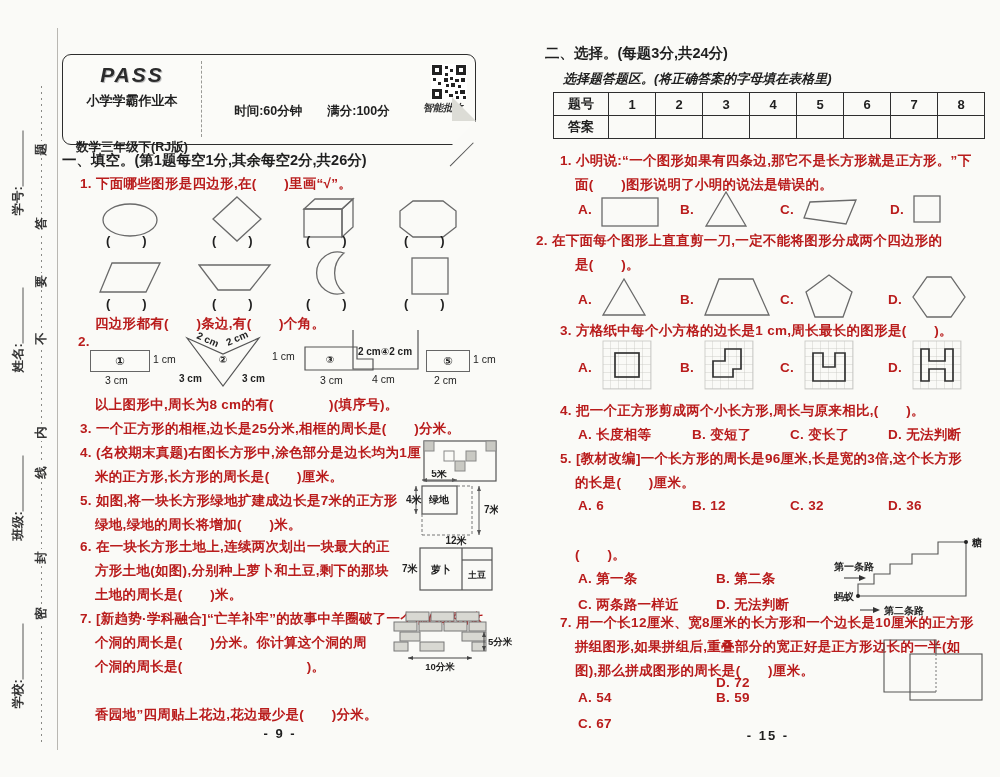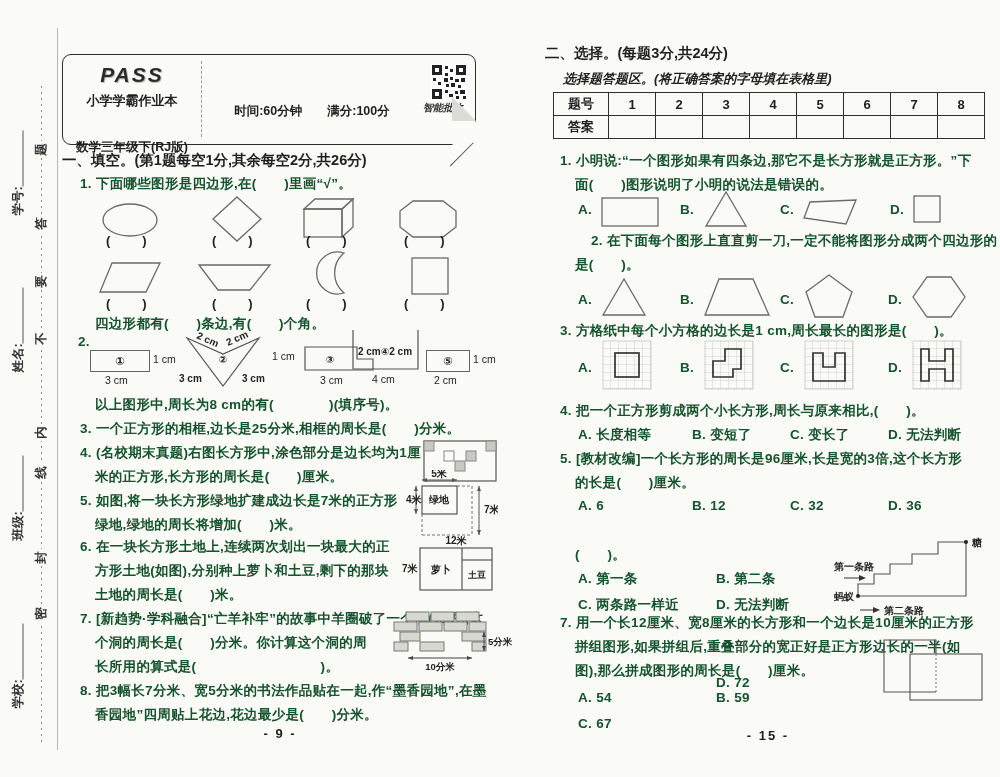--- a/index.html
+++ b/index.html
@@ -1,19 +1,19 @@
 <!DOCTYPE html>
 <html><head>
 <meta charset="utf-8">
 <style>
   html,body{margin:0;padding:0;background:#eceae6;}
   #canvas{position:relative;width:1000px;height:777px;background:#fafaf7;overflow:hidden;
     font-family:"Liberation Sans","DejaVu Sans",sans-serif;color:#1f1f1f;}
   .abs{position:absolute;}
-  .t{font-size:13.5px;font-weight:600;white-space:nowrap;letter-spacing:.3px;color:#14532d;}
+  .t{font-size:13.5px;font-weight:600;white-space:nowrap;letter-spacing:.3px;color:#b91c1c;}
   .sec{font-size:14.5px;font-weight:700;white-space:nowrap;}
   .paren{font-size:13px;font-weight:600;letter-spacing:2px;}
   .dim{font-size:10.5px;font-weight:500;white-space:nowrap;color:#222;}
   .pagenum{font-size:13px;font-weight:700;letter-spacing:2px;}
   svg{display:block;}
   .shape{stroke:#6a6a6a;fill:none;stroke-width:1.3;}
   .shape2{stroke:#555;fill:none;stroke-width:1.2;}
   .figtext{font-size:10px;font-weight:600;fill:#222;font-family:"Liberation Sans","DejaVu Sans",sans-serif;}
   
   .page-edge{position:absolute;left:57px;top:28px;width:1px;height:722px;background:#b9b7b2;}
@@ -274,21 +274,21 @@
       <line x1="62" y1="12" x2="62" y2="54" class="shape2"></line>
       <line x1="62" y1="24" x2="92" y2="24" class="shape2"></line>
       <text class="figtext" x="2" y="36">7米</text>
       <text class="figtext" x="41" y="37" text-anchor="middle">萝卜</text>
       <text class="figtext" x="77" y="42" text-anchor="middle" style="font-size:9px">土豆</text>
     </svg>
   </div>
 
   <div class="abs t" style="left:80px;top:610px">7. [新趋势·学科融合]“亡羊补牢”的故事中羊圈破了一个洞(如图),这</div>
   <div class="abs t" style="left:95px;top:634px">个洞的周长是(　　)分米。你计算这个洞的周</div>
-  <div class="abs t" style="left:95px;top:658px">长所用的算式是(　　　　　　　　　)。</div>
+  <div class="abs t" style="left:95px;top:658px">个洞的周长是(　　　　　　　　　)。</div>
   <div class="abs" style="left:390px;top:608px">
     <svg width="132" height="68">
       <g fill="#d8d8d2" stroke="#777" stroke-width="1">
         <rect x="16" y="4" width="23" height="9"></rect>
           <rect x="41" y="4" width="23" height="9"></rect>
           <rect x="66" y="4" width="23" height="9"></rect>
         <rect x="4" y="14" width="23" height="9"></rect>
           <rect x="29" y="14" width="23" height="9"></rect>
           <rect x="54" y="14" width="23" height="9"></rect>
           <rect x="79" y="14" width="17" height="9"></rect>
@@ -302,21 +302,20 @@
       <polygon points="94,24 92,29 96,29" fill="#444"></polygon>
         <polygon points="94,43 92,38 96,38" fill="#444"></polygon>
       <text class="figtext" x="98" y="37" style="font-size:9.5px">5分米</text>
       <line x1="18" y1="50" x2="82" y2="50" stroke="#444" stroke-width="1"></line>
       <polygon points="18,50 23,48 23,52" fill="#444"></polygon>
         <polygon points="82,50 77,48 77,52" fill="#444"></polygon>
       <text class="figtext" x="50" y="62" text-anchor="middle" style="font-size:9.5px">10分米</text>
     </svg>
   </div>
 
-  <div class="abs t" style="left:80px;top:682px">8. 把3幅长7分米、宽5分米的书法作品贴在一起,作“墨香园地”,在墨</div>
   <div class="abs t" style="left:95px;top:706px">香园地”四周贴上花边,花边最少是(　　)分米。</div>
 
   <div class="abs pagenum" style="left:240px;top:726px;width:80px;text-align:center">- 9 -</div>
 
   <div class="abs sec" style="left:545px;top:44px">二、选择。(每题3分,共24分)</div>
   <div class="abs" style="left:563px;top:70px;font-size:13px;font-style:italic;font-weight:600">选择题答题区。(将正确答案的字母填在表格里)</div>
 
   <table class="ans abs" style="left:553px;top:92px;width:432px">
     <tbody>
         <tr>
@@ -364,21 +363,21 @@
         <polygon class="shape" points="2,20 8,4 54,2 44,26"></polygon>
       </svg>
     </div>
   <div class="abs t" style="left:890px;top:202px">D.</div>
   <div class="abs" style="left:912px;top:194px">
       <svg width="30" height="30">
         <rect class="shape" x="2" y="2" width="26" height="26"></rect>
       </svg>
     </div>
 
-  <div class="abs t" style="left:591px;top:232px">2. 在下面每个图形上直直剪一刀,一定不能将图形分成两个四边形的</div>
+  <div class="abs t" style="left:536px;top:232px">2. 在下面每个图形上直直剪一刀,一定不能将图形分成两个四边形的</div>
   <div class="abs t" style="left:575px;top:256px">是(　　)。</div>
   <div class="abs t" style="left:578px;top:292px">A.</div>
   <div class="abs" style="left:600px;top:276px">
       <svg width="48" height="42">
         <polygon class="shape" points="24,3 3,39 45,39"></polygon>
       </svg>
     </div>
   <div class="abs t" style="left:680px;top:292px">B.</div>
   <div class="abs" style="left:702px;top:276px">
       <svg width="70" height="42">

